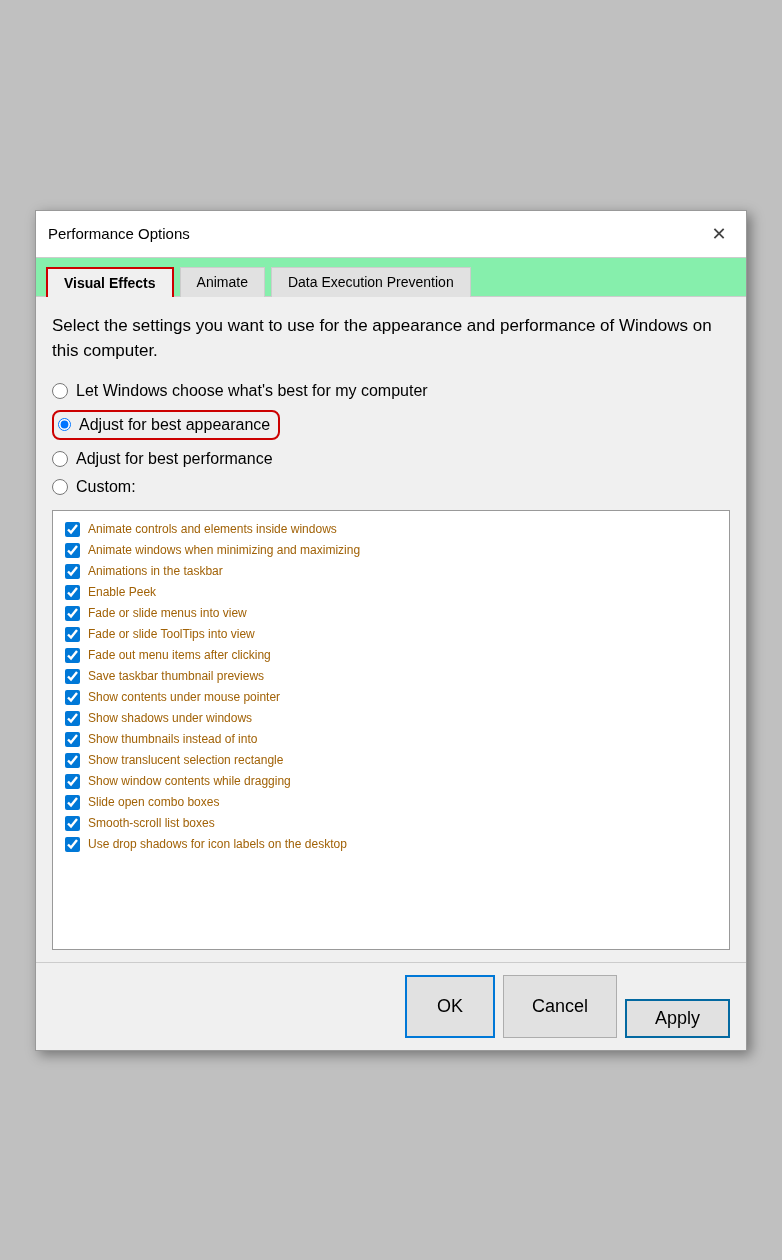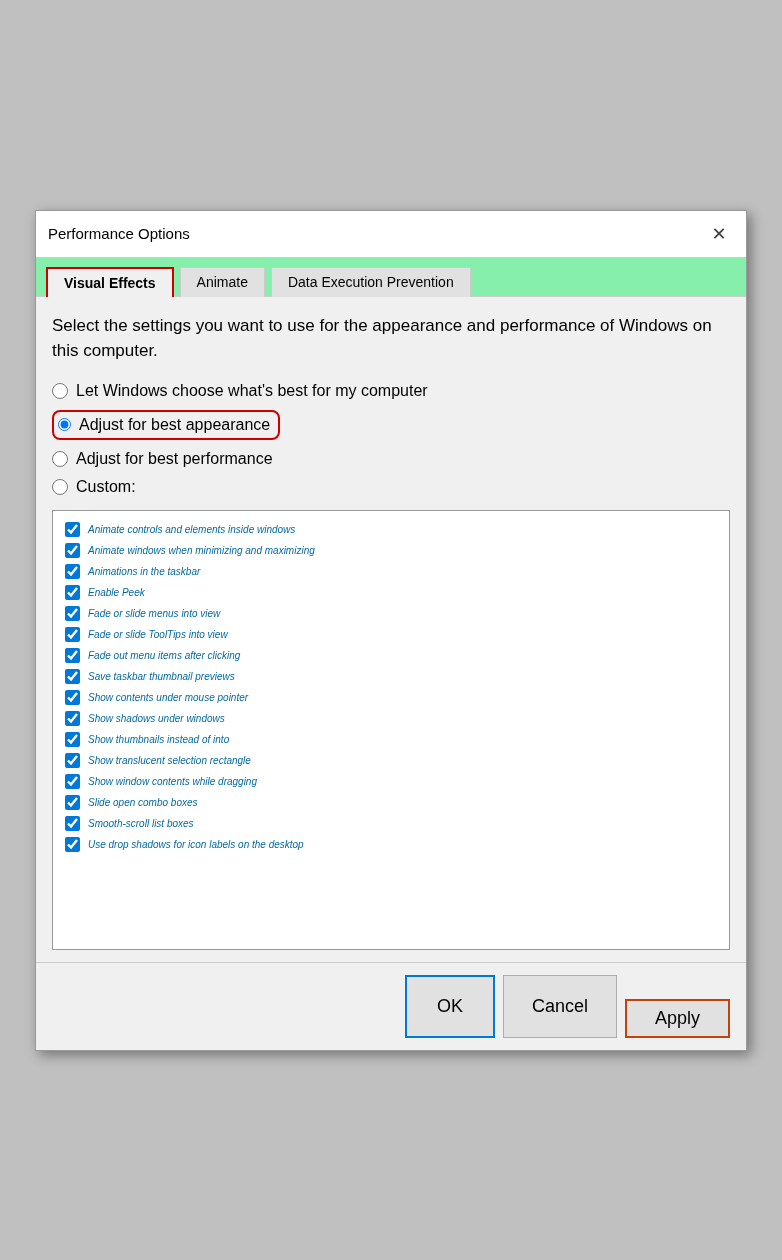--- a/index.html
+++ b/index.html
@@ -139,23 +139,22 @@
     }
 
     .checkbox-item input[type="checkbox"] {
       width: 15px;
       height: 15px;
       cursor: pointer;
       accent-color: #0078d7;
     }
 
     .checkbox-label {
-      font-size: 10px;
-      color: #0369a1;
-      font-style: italic;
+      font-size: 12px;
+      color: #a16207;
     }
 
     .footer {
       display: flex;
       justify-content: flex-end;
       gap: 8px;
       padding: 12px 16px;
       background: #f0f0f0;
       border-top: 1px solid #ccc;
     }
@@ -169,21 +168,21 @@
       color: #000;
       min-width: 90px;
     }
 
     .btn-ok {
       border: 2px solid #0078d7;
       background: #e1e1e1;
     }
 
     .btn-apply {
-      border: 2px solid #c2410c;
+      border: 2px solid #0369a1;
       background: #e1e1e1;
       margin-top: 24px;
     }
 
     .highlighted-radio {
       display: flex;
       align-items: center;
       gap: 8px;
       cursor: pointer;
       border: 2px solid #cc0000;

